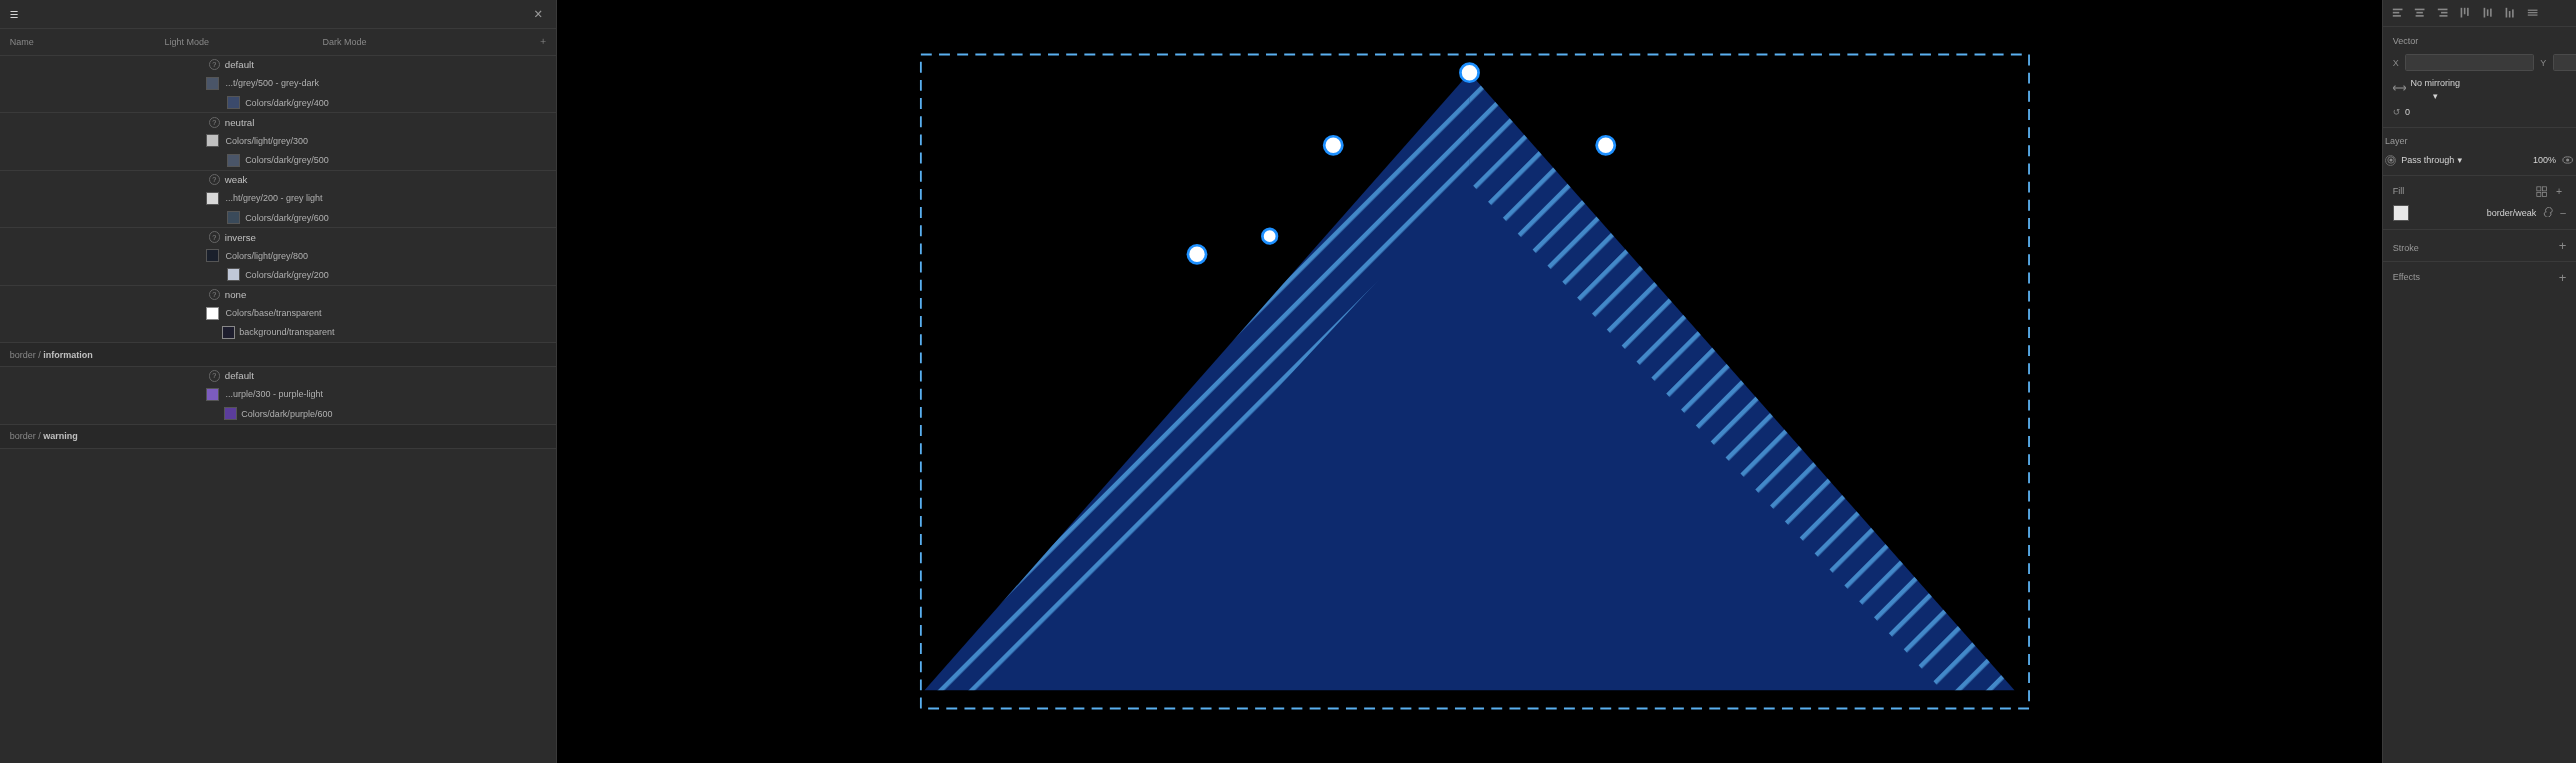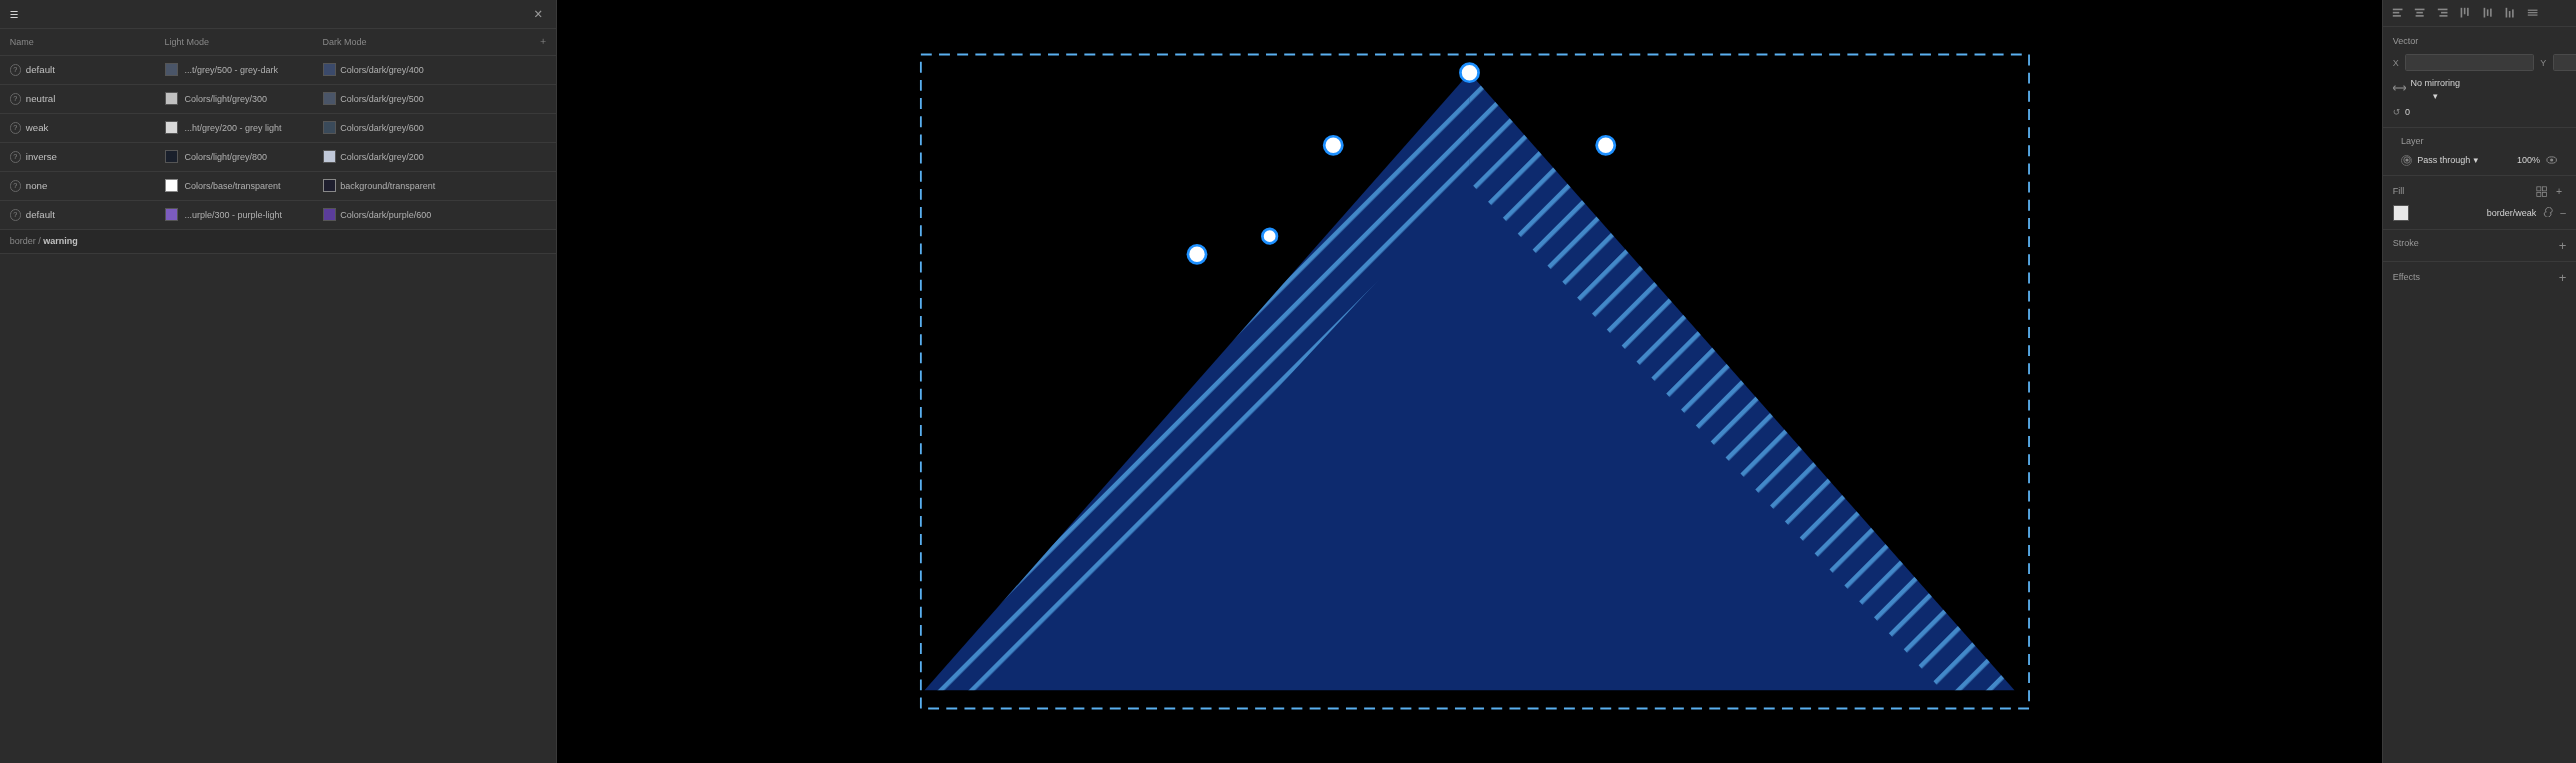--- a/index.html
+++ b/index.html
@@ -90,20 +90,21 @@
       align-items: center;
       justify-content: center;
       color: #888;
     }
 
     .table-row {
       display: flex;
       align-items: center;
       border-bottom: 0.8px solid #3a3a3a;
       min-height: 29px;
+      flex-direction: column;
     }
 
     .cell-name {
       width: 158px;
       min-width: 158px;
       padding: 3.2px 9.7px;
       display: flex;
       align-items: center;
       gap: 4.8px;
       color: #c0c0c0;
@@ -282,21 +283,21 @@
       font-size: 9px;
       color: #888;
     }
 
     .rotate-val {
       font-size: 9px;
       color: #d4d4d4;
     }
 
     .layer-section {
-      padding: 8px 18px;
+      padding: 8px 2px;
       border-bottom: 0.8px solid #3a3a3a;
     }
 
     .layer-title {
       font-size: 9px;
       color: #999;
       margin-bottom: 8px;
     }
 
     .layer-row {
@@ -408,21 +409,21 @@
       cursor: pointer;
     }
 
     .stroke-section {
       padding: 8px 9.7px;
       border-bottom: 0.8px solid #3a3a3a;
     }
 
     .stroke-header {
       display: flex;
-      align-items: flex-start;
+      align-items: flex-end;
     }
 
     .stroke-title {
       font-size: 9px;
       color: #999;
       flex: 1;
     }
 
     .stroke-add {
       color: #888;
@@ -567,20 +568,25 @@
       <div class="cell-light">
         <div class="color-swatch" style="background:#fff; border-color:#888;"></div>
         <span class="color-label">Colors/base/transparent</span>
       </div>
       <div class="cell-dark">
         <div class="color-swatch" style="background:#1e1e2e; border-color:#888;"></div>
         <span class="color-label">background/transparent</span>
       </div>
     </div>
 
+    <div class="section-header">
+      <span>border</span>
+      <span> / </span>
+      <b><span>information</span></b>
+    </div>
 
     <div class="table-row">
       <div class="cell-name">
         <div class="cell-icon"></div>
         <span>default</span>
       </div>
       <div class="cell-light">
         <div class="color-swatch" style="background:#7c5cbf;"></div>
         <span class="color-label">...urple/300 - purple-light</span>
       </div>

